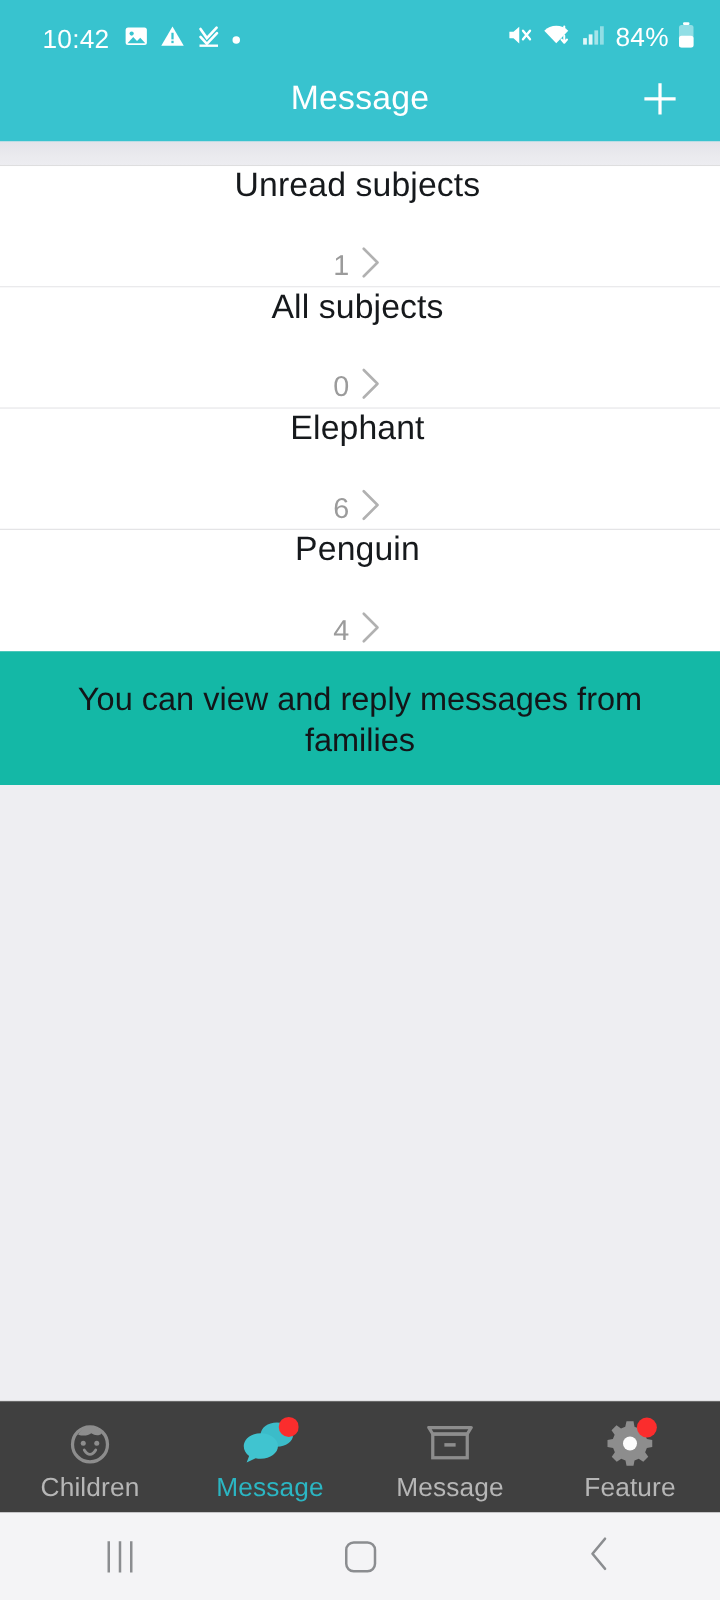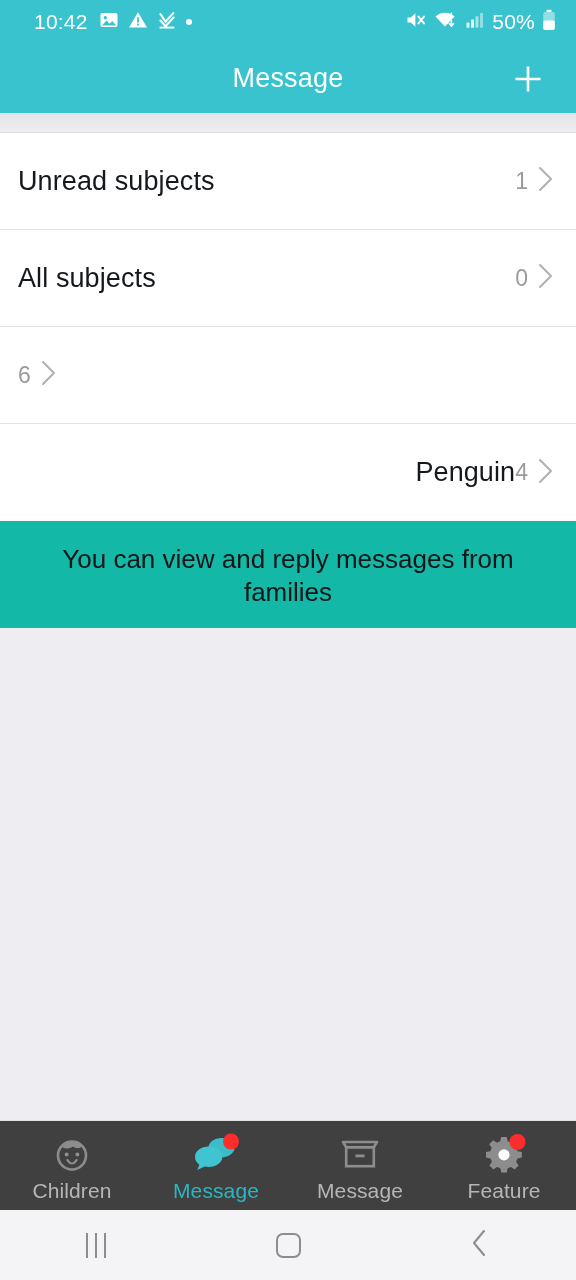--- a/index.html
+++ b/index.html
@@ -7,21 +7,21 @@
     width:576px; height:1280px;
     font-family:"Liberation Sans", sans-serif;
     background:#eeeef2;
     overflow:hidden;
   }
   .phone { position:relative; width:576px; height:1280px; display:flex; flex-direction:column; }
 
   
   .statusbar {
     height:44px; background:#38c3cf; color:#fff;
-    display:flex; align-items:center; justify-content:space-between;
+    display:flex; align-items:flex-end; justify-content:space-between;
     padding:0 20px 0 34px; flex:0 0 44px;
   }
   .sb-left, .sb-right { display:flex; align-items:center; }
   .sb-left { gap:9px; }
   .sb-right { gap:7px; }
   .sb-time { font-size:21px; letter-spacing:.2px; margin-right:2px; }
   .sb-pct { font-size:21px; letter-spacing:.2px; }
   .sb-ico { display:block; }
   .dot-ico { width:6px; height:6px; border-radius:50%; background:#fff; }
 
@@ -42,21 +42,21 @@
     height:20px; flex:0 0 20px;
     background:linear-gradient(to bottom,#e3e3e9 0%,#eaeaee 60%,#ededf1 100%);
     border-bottom:1px solid #dededf;
   }
 
   
   .list { background:#ffffff; flex:0 0 auto; }
   .row {
     height:97px; display:flex; align-items:center;
     padding:0 22px 0 18px; border-bottom:1px solid #e4e4e6;
-    background:#fff; cursor:pointer;
+    background:#fff; cursor:pointer;flex-direction:column;
   }
   .row:last-child { border-bottom:none;text-align:right; }
   .row-label { font-size:27px; color:#16191c; letter-spacing:.1px; flex:1; }
   .row-right { display:flex; align-items:center; gap:9px; }
   .row-count { font-size:23px; color:#9b9b9b; }
   .chev { display:block; }
 
   
   .banner {
     background:#14b8a6; padding:22px 28px 20px;
@@ -136,21 +136,21 @@
           </svg>
       </span>
       <span class="sb-ico">
         <svg width="20" height="20" viewBox="0 0 20 20">
             <rect x="1.5" y="12.5" width="3" height="5.2" fill="#fff" opacity=".85"></rect>
             <rect x="6" y="9.5" width="3" height="8.2" fill="#fff" opacity=".85"></rect>
             <rect x="10.5" y="6.3" width="3" height="11.4" fill="#fff" opacity=".55"></rect>
             <rect x="15" y="3" width="3" height="14.7" fill="#fff" opacity=".45"></rect>
           </svg>
       </span>
-      <span class="sb-pct">50%</span>
+      <span class="sb-pct">84%</span>
       <span class="sb-ico">
         <svg width="14" height="22" viewBox="0 0 14 22">
             <rect x="4.4" y="0.8" width="5.2" height="2.2" rx="1" fill="#fff"></rect>
             <rect x="1.2" y="3" width="11.6" height="18" rx="2" fill="#fff" opacity=".45"></rect>
             <rect x="1.2" y="11.5" width="11.6" height="9.5" rx="2" fill="#fff"></rect>
           </svg>
       </span>
     </div>
   </div>
 
@@ -185,20 +185,21 @@
         <span class="row-count">0</span>
         <span class="chev">
           <svg width="17" height="28" viewBox="0 0 17 28">
               <path d="M3 3l11 11L3 25" stroke="#b1b1b1" stroke-width="2.1" fill="none" stroke-linecap="round" stroke-linejoin="round"></path>
             </svg>
         </span>
       </span>
     </div>
 
     <div class="row">
+      <span class="row-label">Elephant</span>
       <span class="row-right">
         <span class="row-count">6</span>
         <span class="chev">
           <svg width="17" height="28" viewBox="0 0 17 28">
               <path d="M3 3l11 11L3 25" stroke="#b1b1b1" stroke-width="2.1" fill="none" stroke-linecap="round" stroke-linejoin="round"></path>
             </svg>
         </span>
       </span>
     </div>
 

